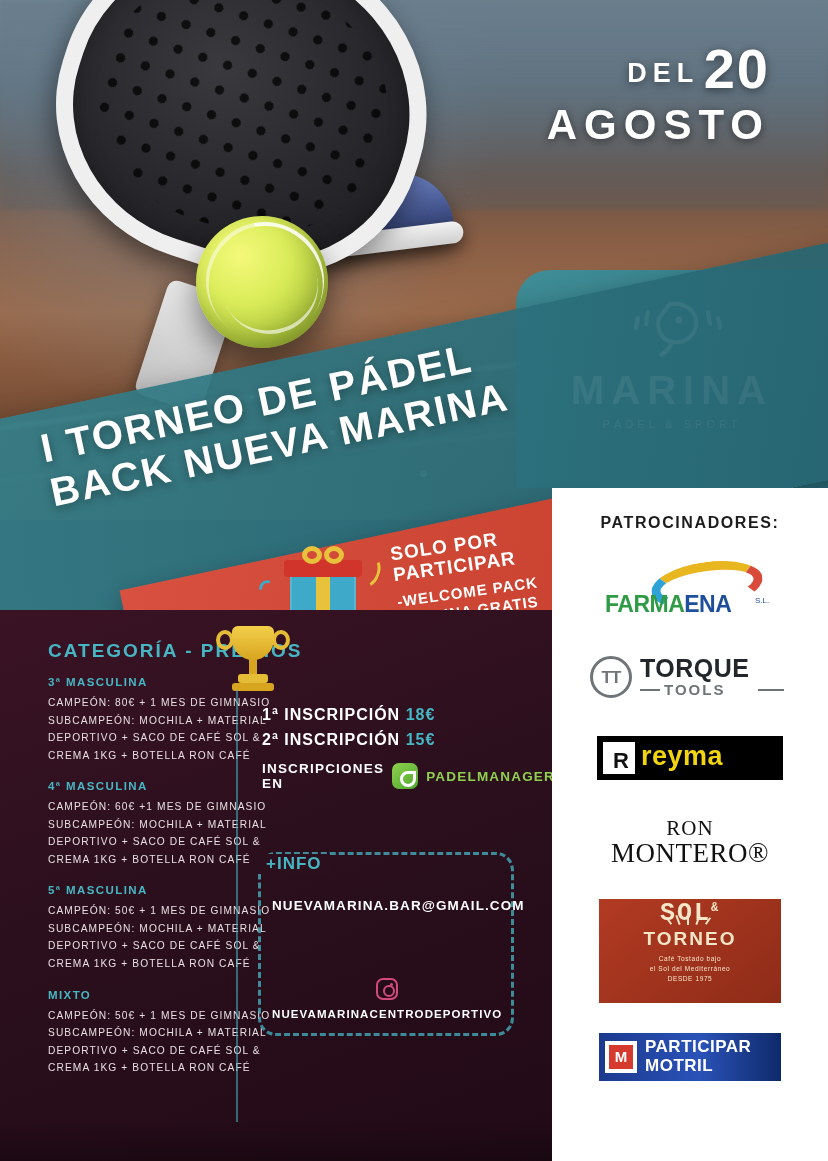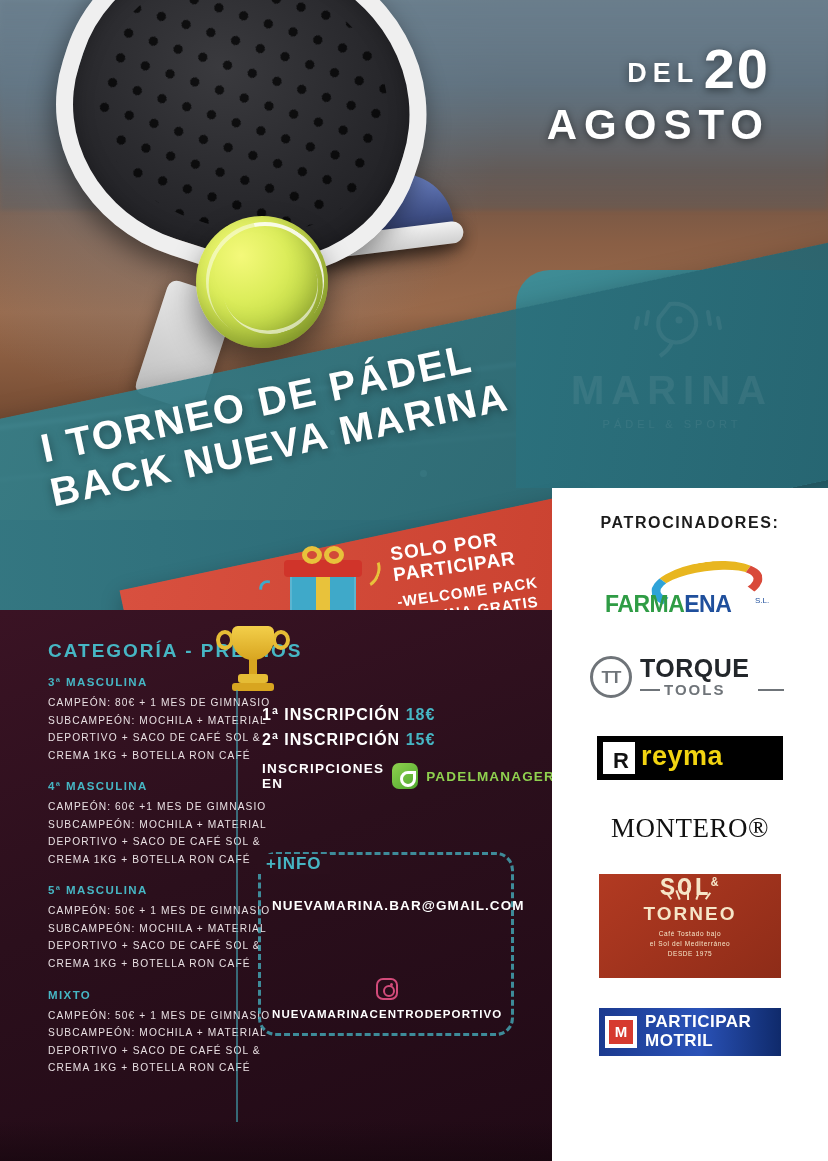--- a/index.html
+++ b/index.html
@@ -538,20 +538,21 @@
 
     <div class="sp sp-reyma">
       <div class="rey-box">
         <div class="rey-r">R</div>
       </div>
       <div class="rey-top">PRODUCTOS ESPECIALES</div>
       <div class="rey-text">reyma</div>
     </div>
 
     <div class="sp sp-ron">
+      <div class="ron-1">RON</div>
       <div class="ron-2">MONTERO®</div>
     </div>
 
     <div class="sp sp-sol">
       <div class="sol-rays">
         <div class="sol-ray" style="left:0;height:8px;transform:rotate(-35deg);"></div>
         <div class="sol-ray" style="left:9px;height:10px;transform:rotate(-20deg);"></div>
         <div class="sol-ray" style="left:19px;height:12px;"></div>
         <div class="sol-ray" style="left:29px;height:10px;transform:rotate(20deg);"></div>
         <div class="sol-ray" style="left:39px;height:8px;transform:rotate(35deg);"></div>

